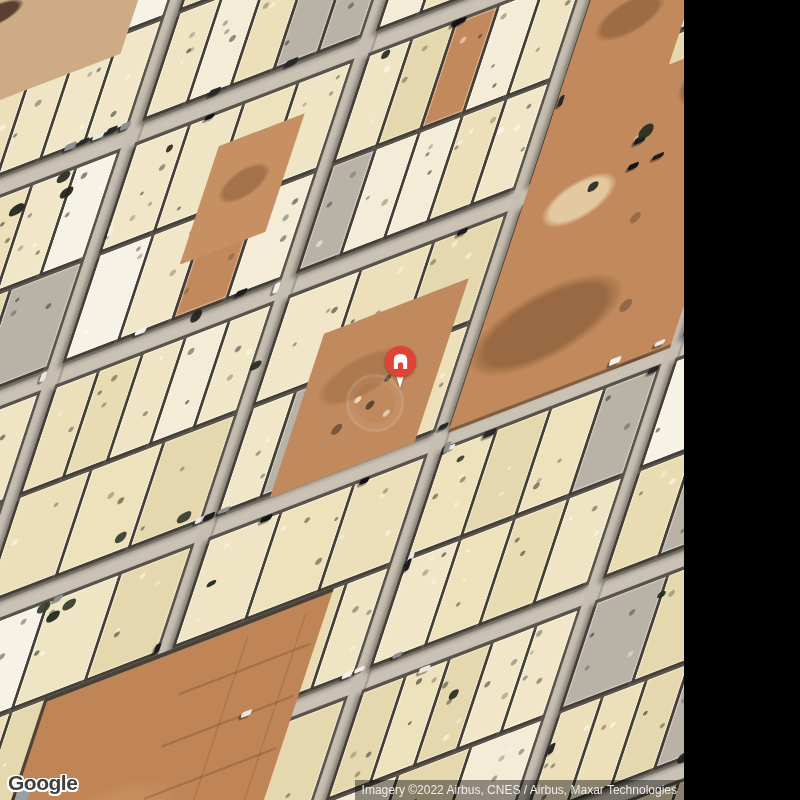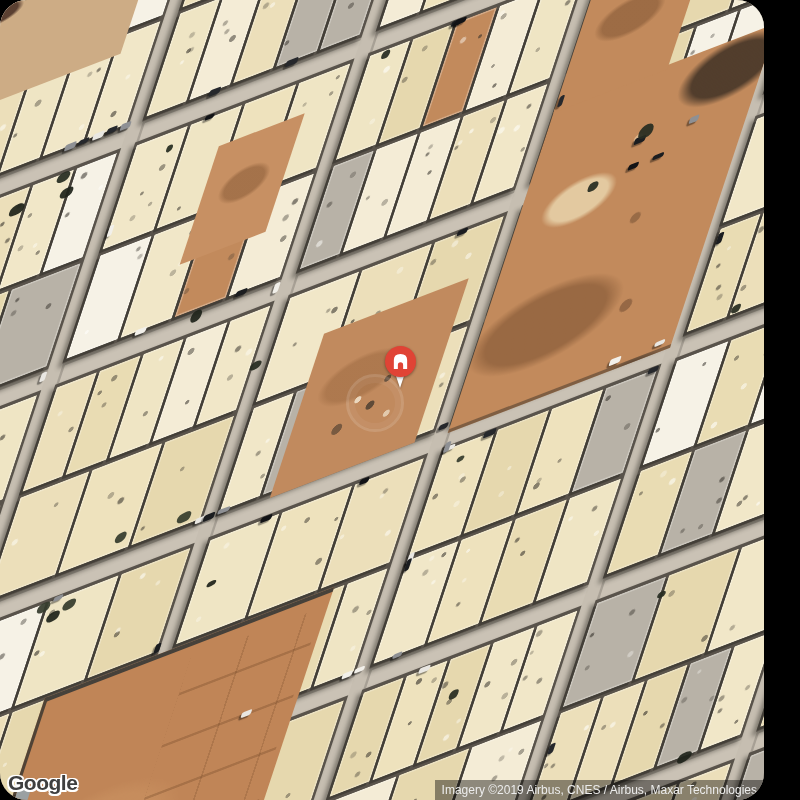--- a/index.html
+++ b/index.html
@@ -1,20 +1,19 @@
 <!DOCTYPE html>
 <html><head>
 <meta charset="utf-8">
 <style>
   html,body{margin:0;padding:0;background:#000;}
   #map{
-    position:relative; width:764px; height:800px; overflow:hidden;
+    position:relative; width:684px; height:800px; overflow:hidden;
     background:#c8c0b3; cursor:grab;
     font-family:"Liberation Sans", sans-serif;
-    border-radius:27px;
   }
   #terrain{position:absolute; inset:0;}
   #grid{
     position:absolute; left:-800px; top:-800px; width:2400px; height:2400px;
     transform-origin:1200px 1200px;
     transform:matrix(0.9336,-0.3584,-0.3134,0.9496,0,0);
   }
   #grid *{position:absolute;}
   .street-h{background:#cac2b5; border-top:3px solid rgba(60,56,50,.30); z-index:1;}
   .street-v{background:#c6beb1; border-right:3px solid rgba(60,56,50,.22); z-index:1;}
@@ -341,15 +340,15 @@
         <path fill="#ffffff" fill-rule="evenodd" d="
           M -6.3 7 L -6.3 -1.4 Q -6.3 -7.2 0 -7.2 Q 6.3 -7.2 6.3 -1.4 L 6.3 7 Z
           M -2.5 7 L -2.5 3.3 Q -2.5 0.7 0 0.7 Q 2.5 0.7 2.5 3.3 L 2.5 7 Z"></path>
       </svg>
     </div>
   </div>
 
   <div id="google-logo">Google</div>
 
   <div id="attribution">
-    <span>Imagery ©2019 Airbus, CNES / Airbus, Maxar Technologies</span>
+    <span>Imagery ©2022 Airbus, CNES / Airbus, Maxar Technologies</span>
   </div>
 </div>
 
 </body></html>

